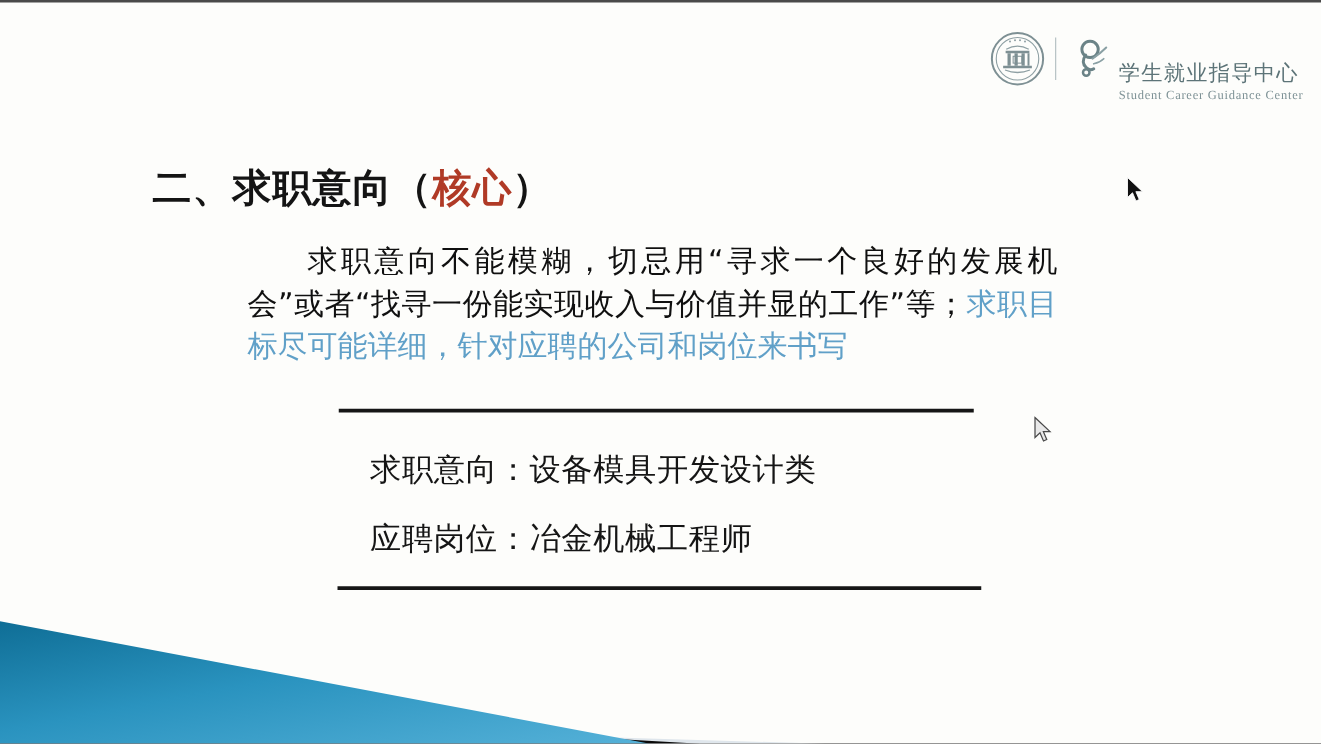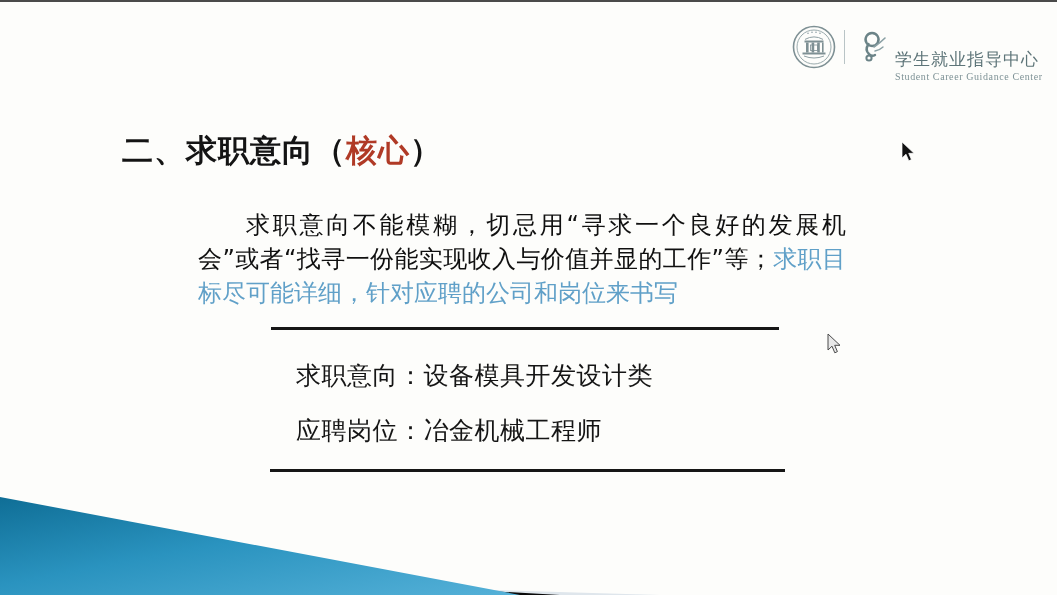--- a/index.html
+++ b/index.html
@@ -89,21 +89,21 @@
     white-space: nowrap;
     font-family: Liberation Sans, sans-serif;
     margin-top: 28px;
   }
   #slide-title .accent { color: #b03a26; }
 
   
   #body-paragraph {
     position: absolute;
     left: 198px;
-    top: 206px;
+    top: 190px;
     width: 648px;
     font-size: 24px;
     line-height: 34px;
     color: #101010;
     text-indent: 48px;
     text-align: justify;
     text-justify: inter-character;
     font-family: "DejaVu Sans", "Liberation Sans", sans-serif;
   }
   #body-paragraph .hl { color: #60a0c8; }

